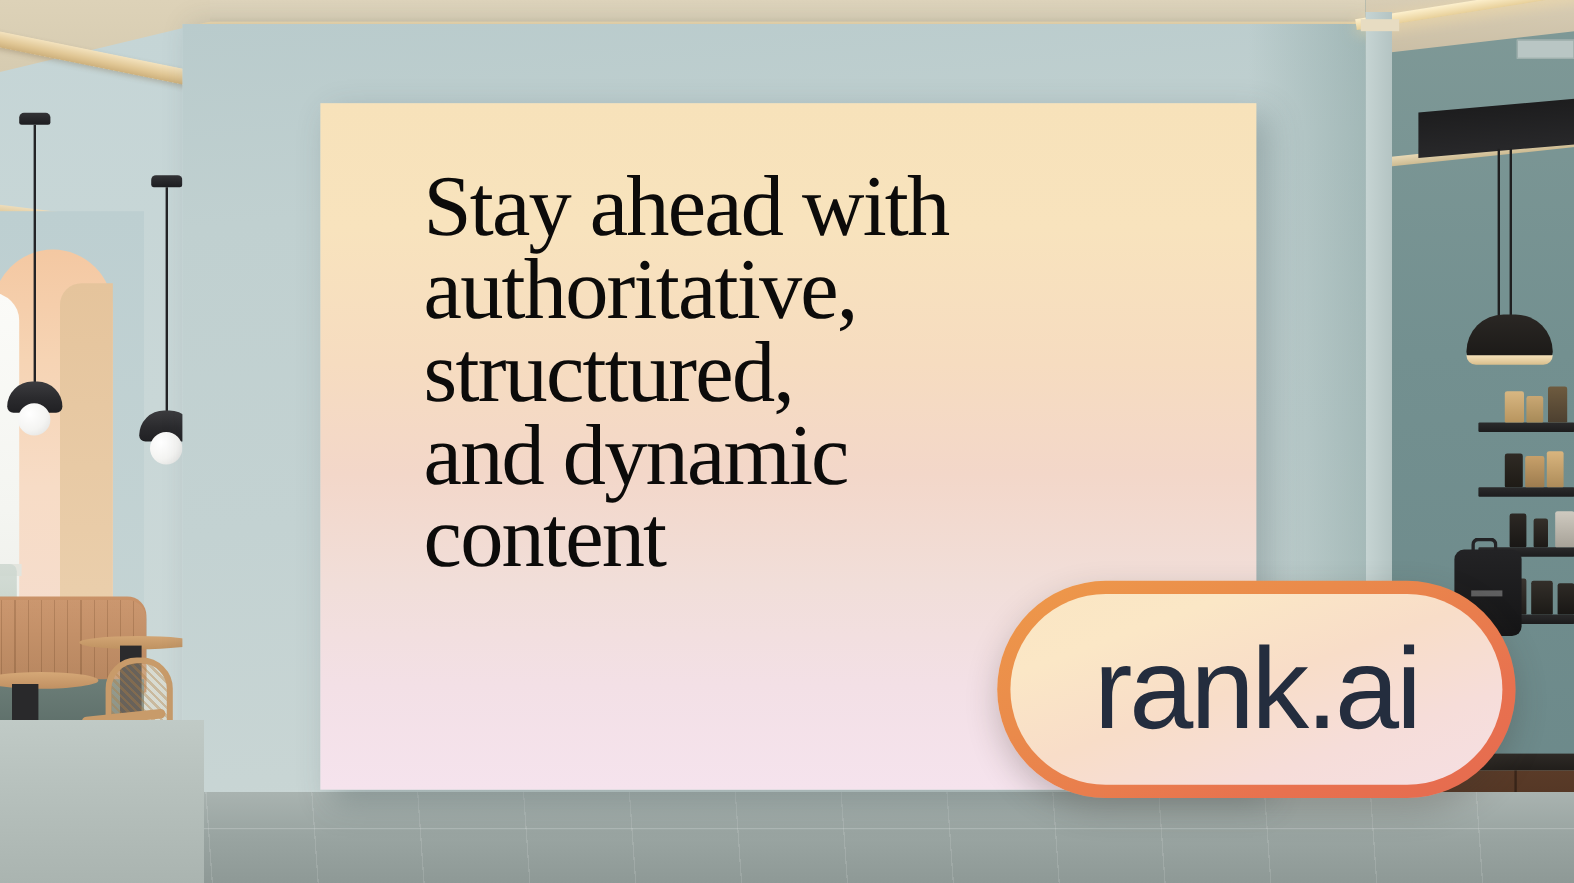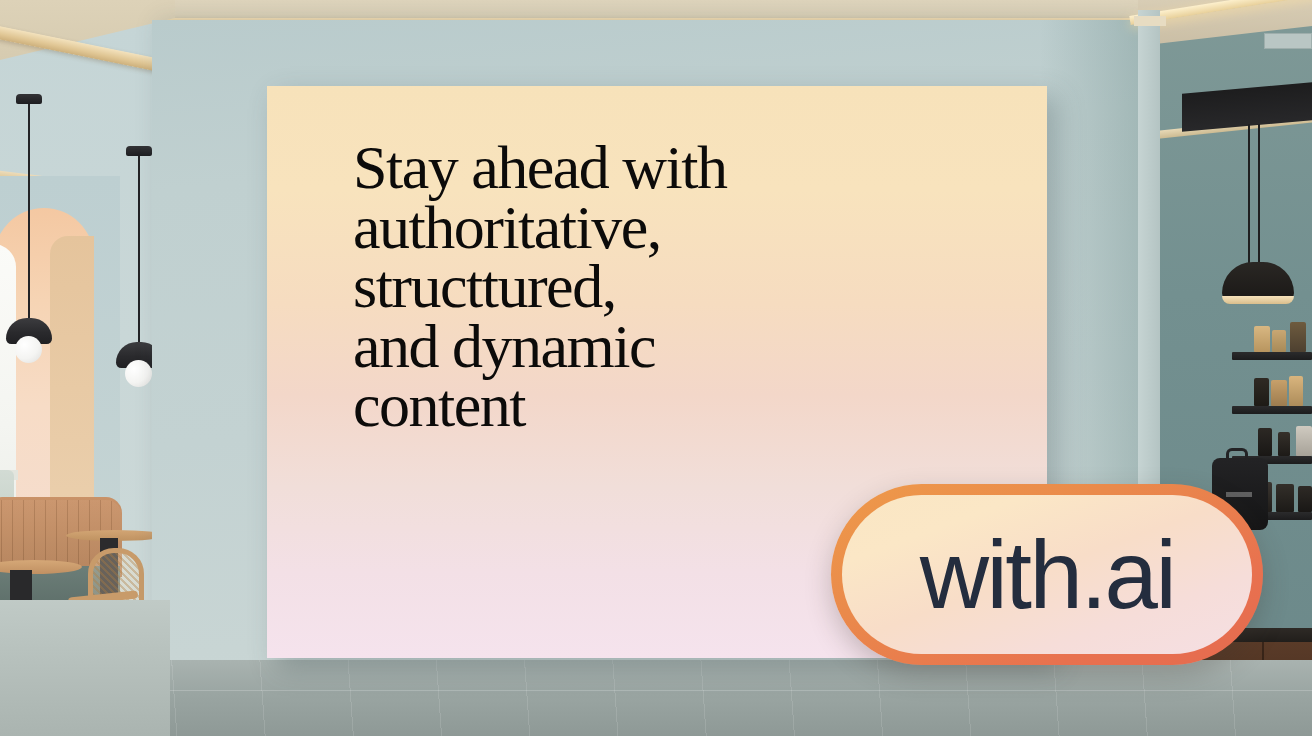--- a/index.html
+++ b/index.html
@@ -451,21 +451,21 @@
       #f1ded9 70%,
       #f3e0e6 85%,
       #f5e3ed 100%);
     box-shadow: 10px 10px 26px rgba(55,75,80,0.30);
   }
   .poster-text {
     position: absolute;
     left: 86px; top: 52px;
     width: 660px;
     font-family: "Liberation Serif", "DejaVu Serif", serif;
-    font-size: 62px;
+    font-size: 72px;
     line-height: 0.96;
     letter-spacing: -1.5px;
     color: #0c0b0a;
     white-space: pre-line;
   }
 
   
   .badge {
     position: absolute;
     left: 831px; top: 484px;
@@ -600,17 +600,17 @@
   <div class="poster">
     <div class="poster-text">Stay ahead with
 authoritative,
 structtured,
 and dynamic
 content</div>
   </div>
 
   <div class="badge">
     <div class="badge-inner">
-      <span class="badge-text">with.ai</span>
+      <span class="badge-text">rank.ai</span>
     </div>
   </div>
 
 </div>
 
 </body></html>

